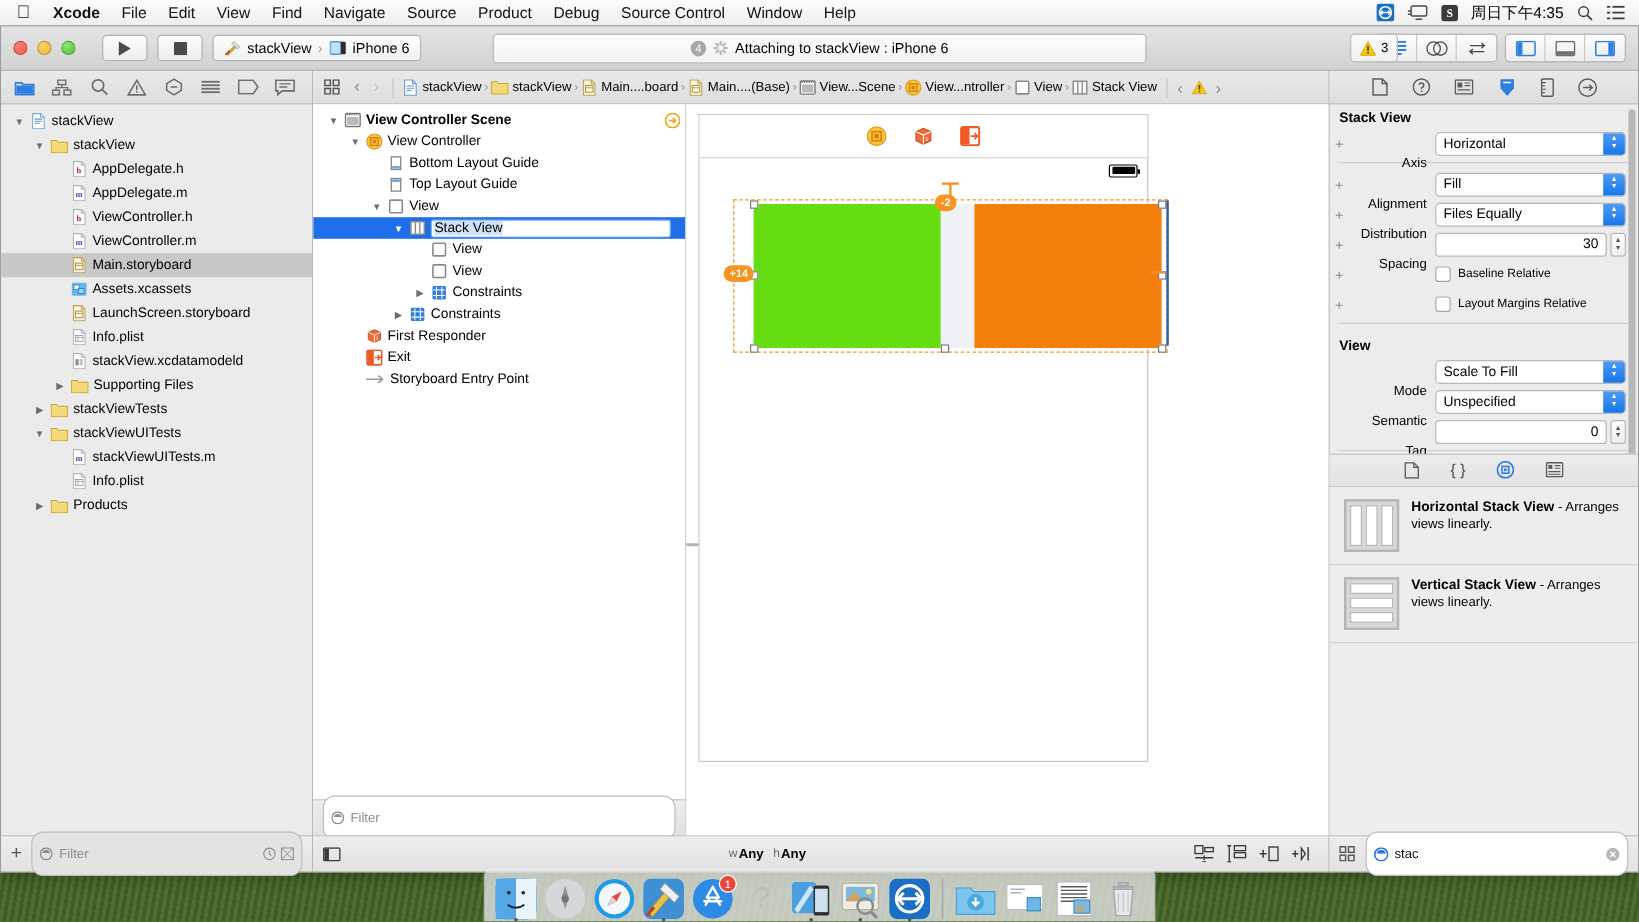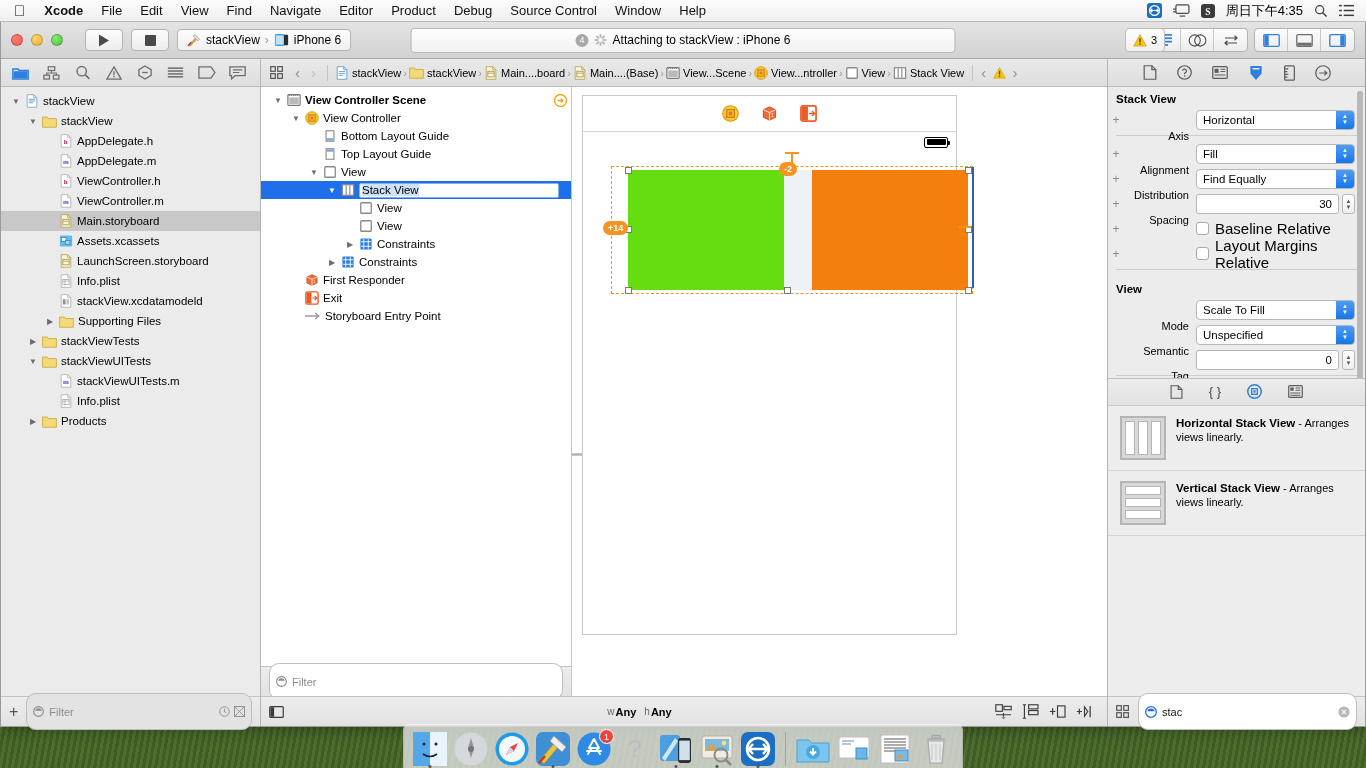--- a/index.html
+++ b/index.html
@@ -169,21 +169,21 @@
   }
   .txtfield{
     flex:1; height:20px; border:1px solid #b7b7b7; border-radius:3px; background:#fff;
     display:flex; align-items:center; justify-content:flex-end; padding-right:6px; font-size:11.5px;
   }
   .stepper{ width:13px;height:20px;margin-left:3px; border:1px solid #b7b7b7; border-radius:3px;
             background:linear-gradient(#fff,#eee); display:flex;flex-direction:column;
             align-items:center;justify-content:center; font-size:6px; color:#555; line-height:6px;}
   .cb{ width:13px;height:13px;border:1px solid #a9a9a9;border-radius:3px;background:#fff;
        flex:0 0 13px; display:flex;align-items:center;justify-content:center;}
-  .cbtext{ margin-left:6px; font-size:15px;}
+  .cbtext{ margin-left:6px; font-size:10px;}
   .hr{ height:1px; background:#cdcdcd; margin:5px 8px 7px 8px; }
   .lib-tabs{ height:28px;flex:0 0 28px;display:flex;align-items:center;justify-content:center;gap:26px;
              background:linear-gradient(#ececec,#e2e2e2);border-top:1px solid #c0c0c0;border-bottom:1px solid #c9c9c9;}
   .lib-list{ flex:1; background:#ededed; overflow:hidden;}
   .libitem{ display:flex; gap:10px; padding:10px 10px 10px 12px; border-bottom:1px solid #d4d4d4; align-items:flex-start;}
   .libicon{ width:46px;height:44px;border:2px solid #b5b5b5;background:#d8d8d8;flex:0 0 46px;
             display:flex;gap:3px;padding:3px;}
   .libicon.h > i{ flex:1; background:#fff; border:1px solid #b5b5b5;}
   .libicon.v{ flex-direction:column;}
   .libicon.v > i{ flex:1; background:#fff; border:1px solid #b5b5b5;}
@@ -239,21 +239,21 @@
 <div id="desktop"></div>
 
 <div id="menubar">
   <span class="mi apple"></span>
   <span class="mi bold">Xcode</span>
   <span class="mi">File</span>
   <span class="mi">Edit</span>
   <span class="mi">View</span>
   <span class="mi">Find</span>
   <span class="mi">Navigate</span>
-  <span class="mi">Editor</span>
+  <span class="mi">Source</span>
   <span class="mi">Product</span>
   <span class="mi">Debug</span>
   <span class="mi">Source Control</span>
   <span class="mi">Window</span>
   <span class="mi">Help</span>
   <div class="right">
     <span class="ic">
       <svg width="15" height="15" viewBox="0 0 16 16">
           <rect x="0" y="0" width="16" height="16" rx="3" fill="#1a6fc4"></rect>
           <circle cx="8" cy="8" r="5.2" fill="none" stroke="#fff" stroke-width="1.5"></circle>
@@ -1141,21 +1141,21 @@
                 <span class="arrowbox">
                   <span style="font-size:6px;line-height:5px;">▲</span>
                   <span style="font-size:6px;line-height:5px;">▼</span>
                 </span>
               </span>
             </div>
             <div class="irow">
               <span class="iplus">+</span>
               <span class="ilabel">Distribution</span>
               <span class="popup">
-                <span>Find Equally</span>
+                <span>Files Equally</span>
                 <span class="arrowbox">
                   <span style="font-size:6px;line-height:5px;">▲</span>
                   <span style="font-size:6px;line-height:5px;">▼</span>
                 </span>
               </span>
             </div>
             <div class="irow">
               <span class="iplus">+</span>
               <span class="ilabel">Spacing</span>
               <span class="txtfield">

